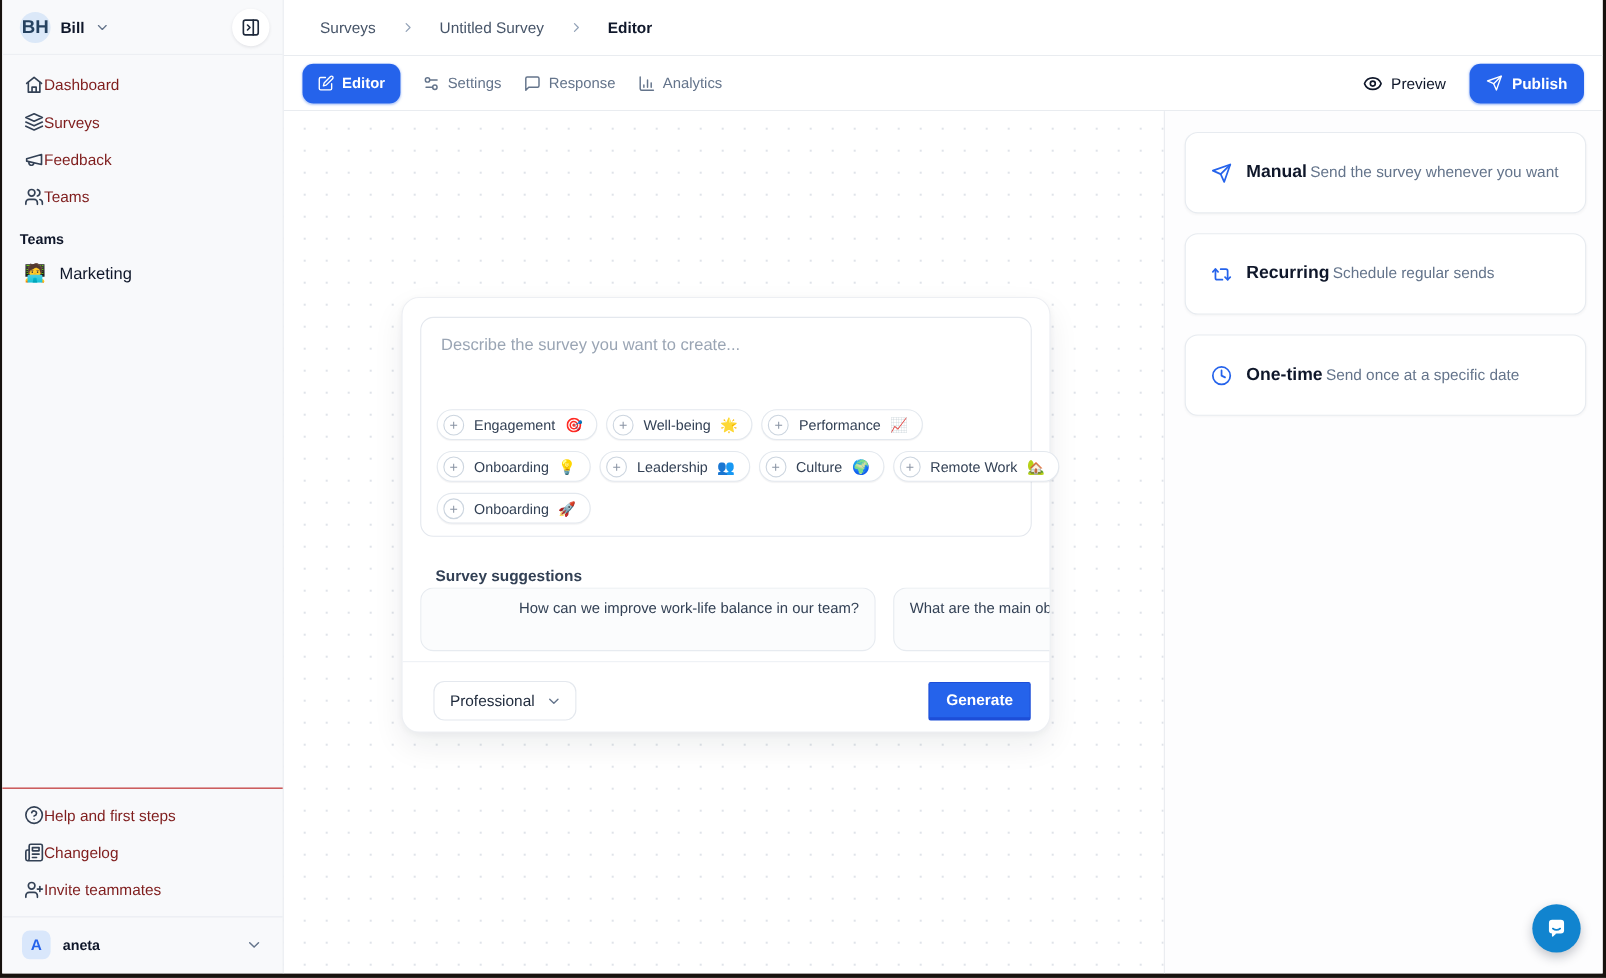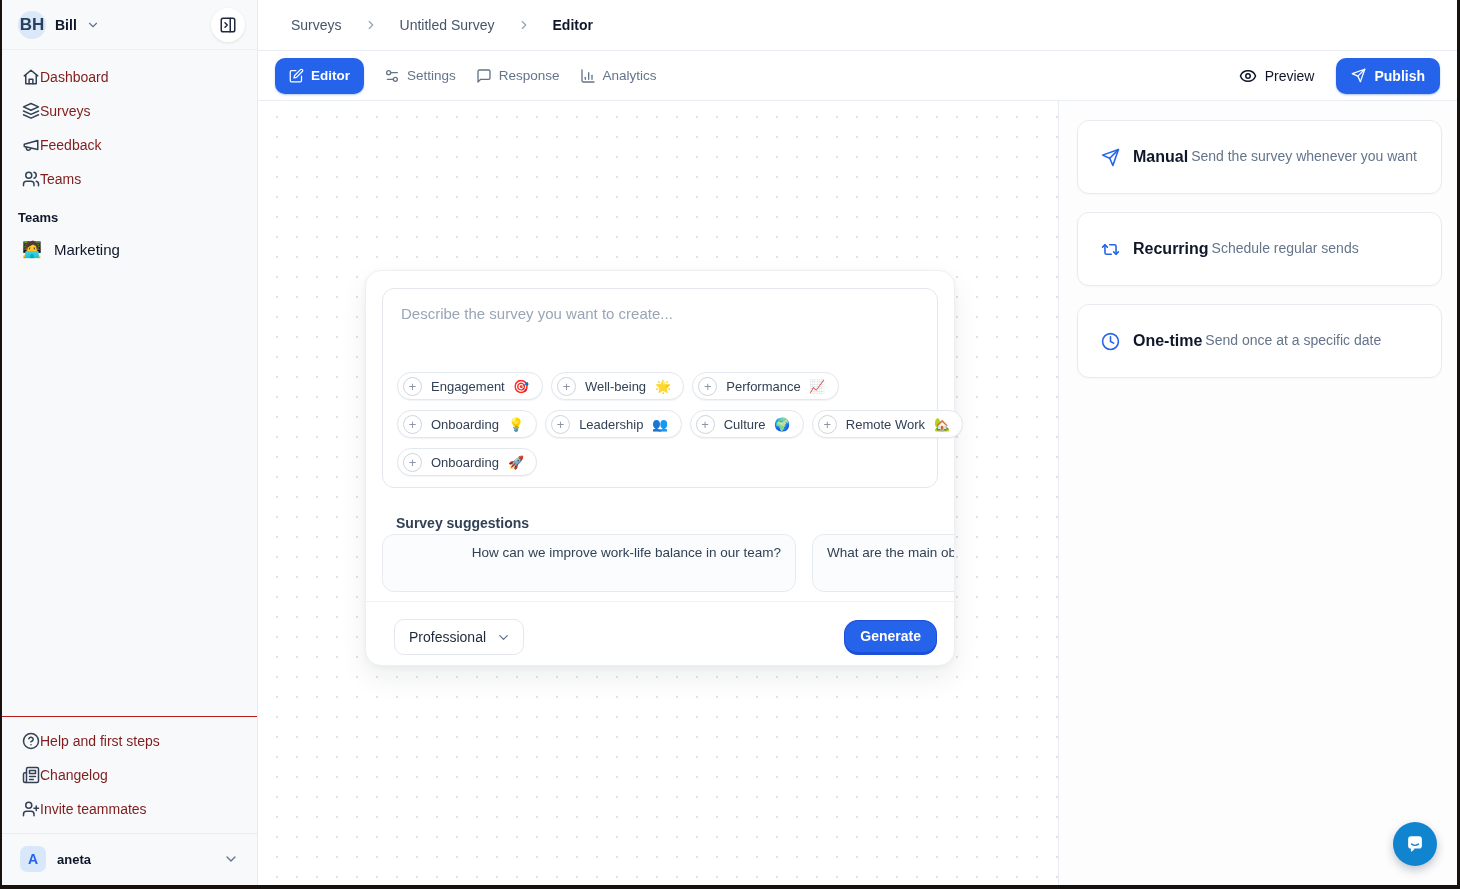--- a/index.html
+++ b/index.html
@@ -78,21 +78,21 @@
   .sug-title { position:absolute; left:16px; top:244px; font-size:14px; font-weight:600; color:#334155;margin-left:14px; }
   .sug-row { position:absolute; left:16px; right:0; top:263px; height:60px; display:flex; gap:16px; overflow:hidden; }
   .sug-card { flex:0 0 auto; height:58px; border:1px solid #e7ebf0; border-radius:12px; background:#fbfcfd;
     padding:10px 14px; font-size:13.5px; color:#334155; cursor:pointer; }
   .sug-card.c1 { width:414px;text-align:right; }
   .sug-card.c2 { width:360px; }
   .gen-divider { position:absolute; left:0; right:0; top:330px; border-top:1px solid #eef1f5; }
   .gen-footer { position:absolute; left:28px; right:17px; top:348px; display:flex; align-items:center; justify-content:space-between; }
   .tone-select { display:flex; align-items:center; justify-content:space-between; width:130px; height:36px; padding:0 12px 0 14px;
     border:1px solid #e4e8ee; border-radius:10px; background:#fff; font-size:14px; font-weight:500; color:#1e293b; cursor:pointer; }
-  .generate-btn { height:35px; padding:0 15px; border-radius:14px; background:#2563eb; border:1px solid #1d4ed8;
+  .generate-btn { height:35px; padding:0 15px; border-radius:2px; background:#2563eb; border:1px solid #1d4ed8;
     border-bottom-width:3px; color:#fff; font-size:14px; font-weight:600; cursor:pointer; font-family:"Liberation Sans", sans-serif; }
 
   
   .trigger-panel { position:absolute; left:1056px; right:0; top:101px; bottom:0; background:#fdfdfe; border-left:1px solid #e9ecf0; }
   .tp-header { padding:21px 18px 0; height:82px; border-bottom:1px solid #edeff3; }
   .tp-title { font-size:18px; font-weight:700; color:#0f172a; margin-bottom:7px; }
   .tp-subtitle { font-size:14px; color:#64748b; }
   .tp-options { padding:19px 15px 0 18px; display:flex; flex-direction:column; gap:18px; }
   .tp-card { display:flex; align-items:center; gap:13px; height:74px; padding:0 20px 0 23px; background:#fff;
     border:1px solid #e7ebf0; border-radius:12px; cursor:pointer; box-shadow:0 1px 2px rgba(15,23,42,.03); }

